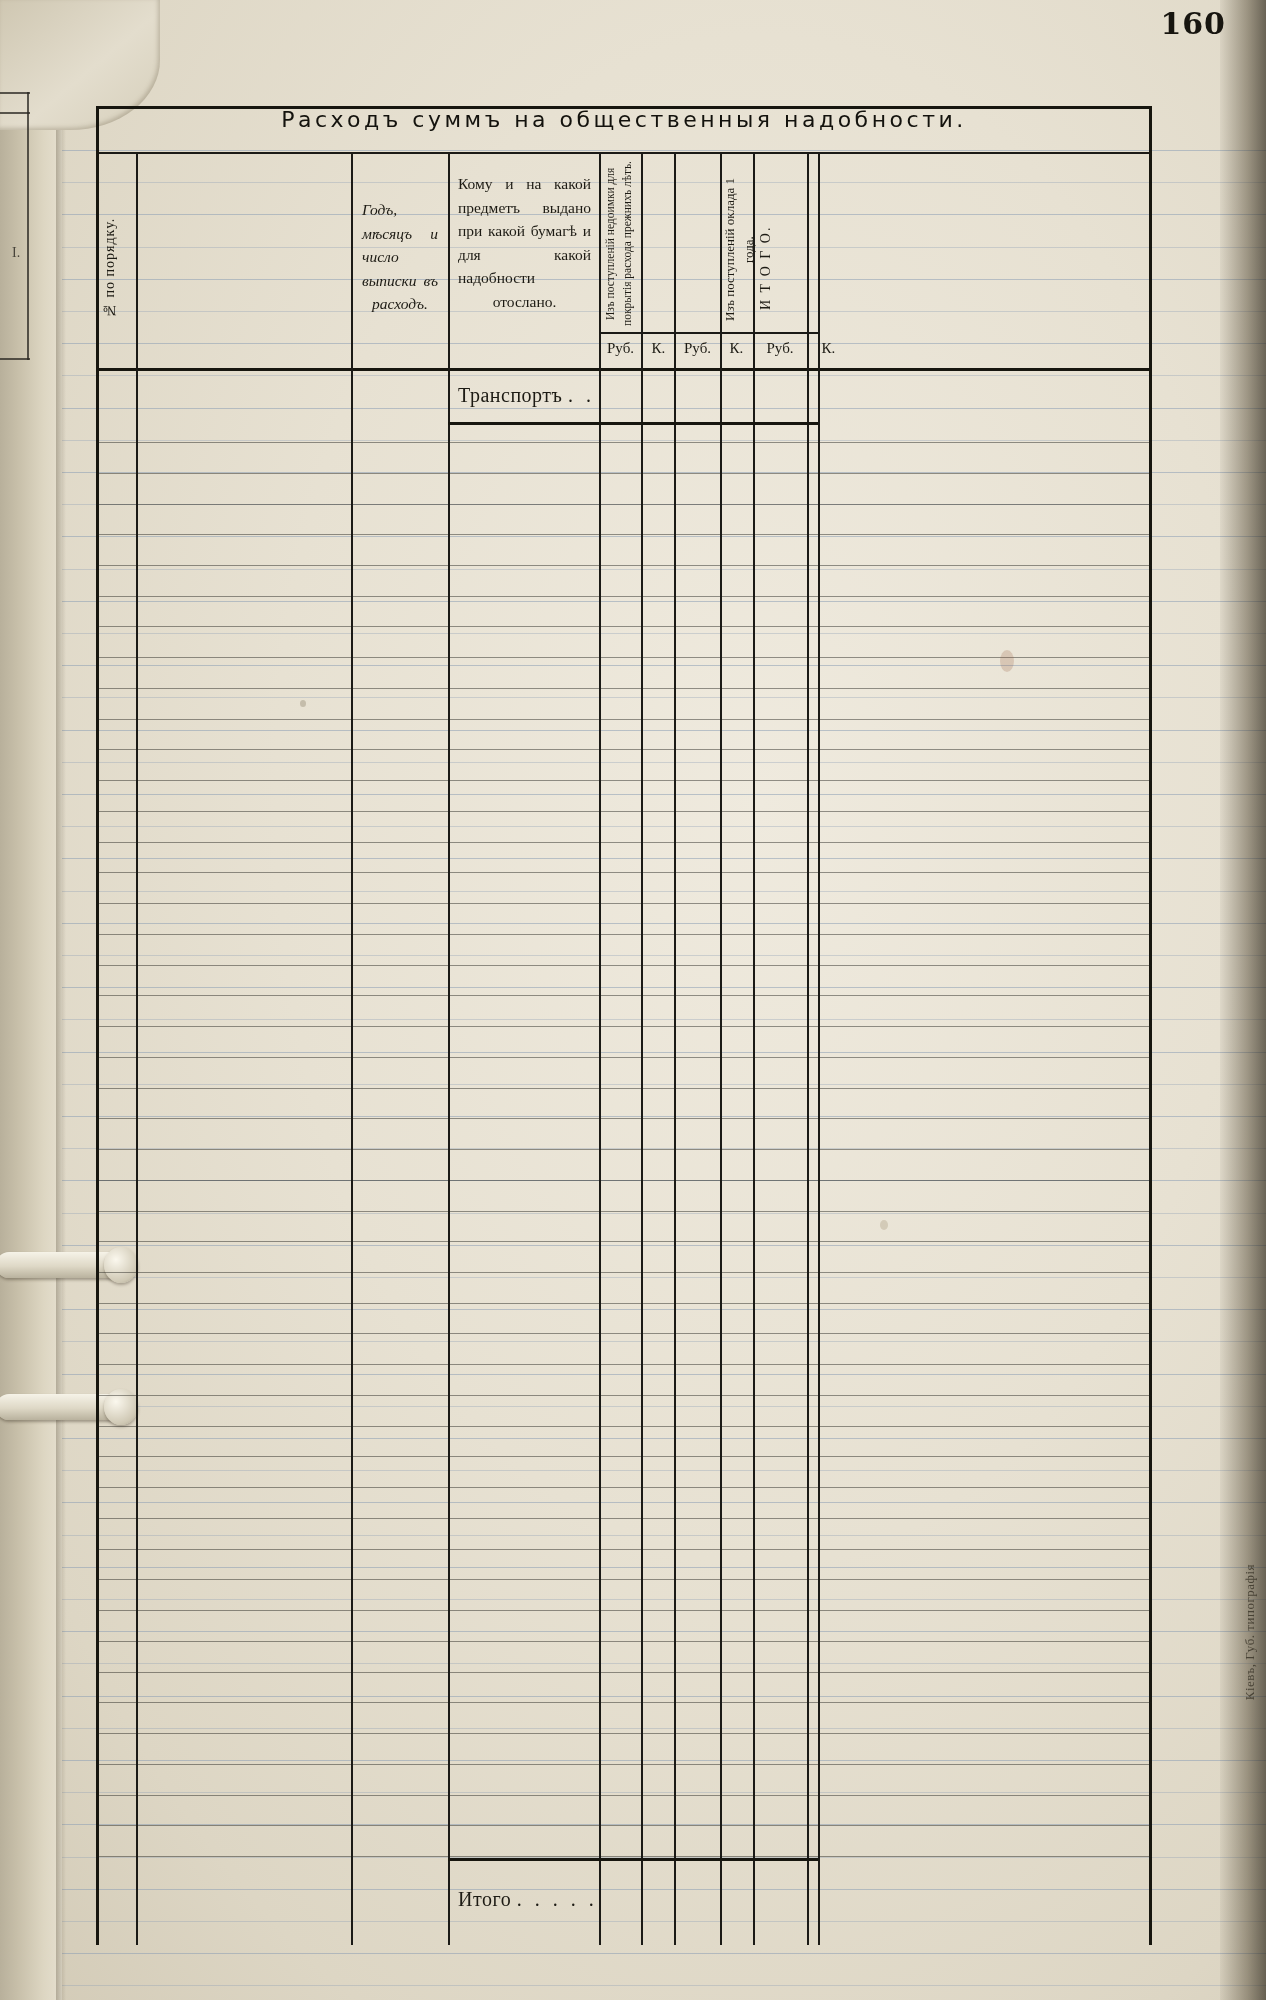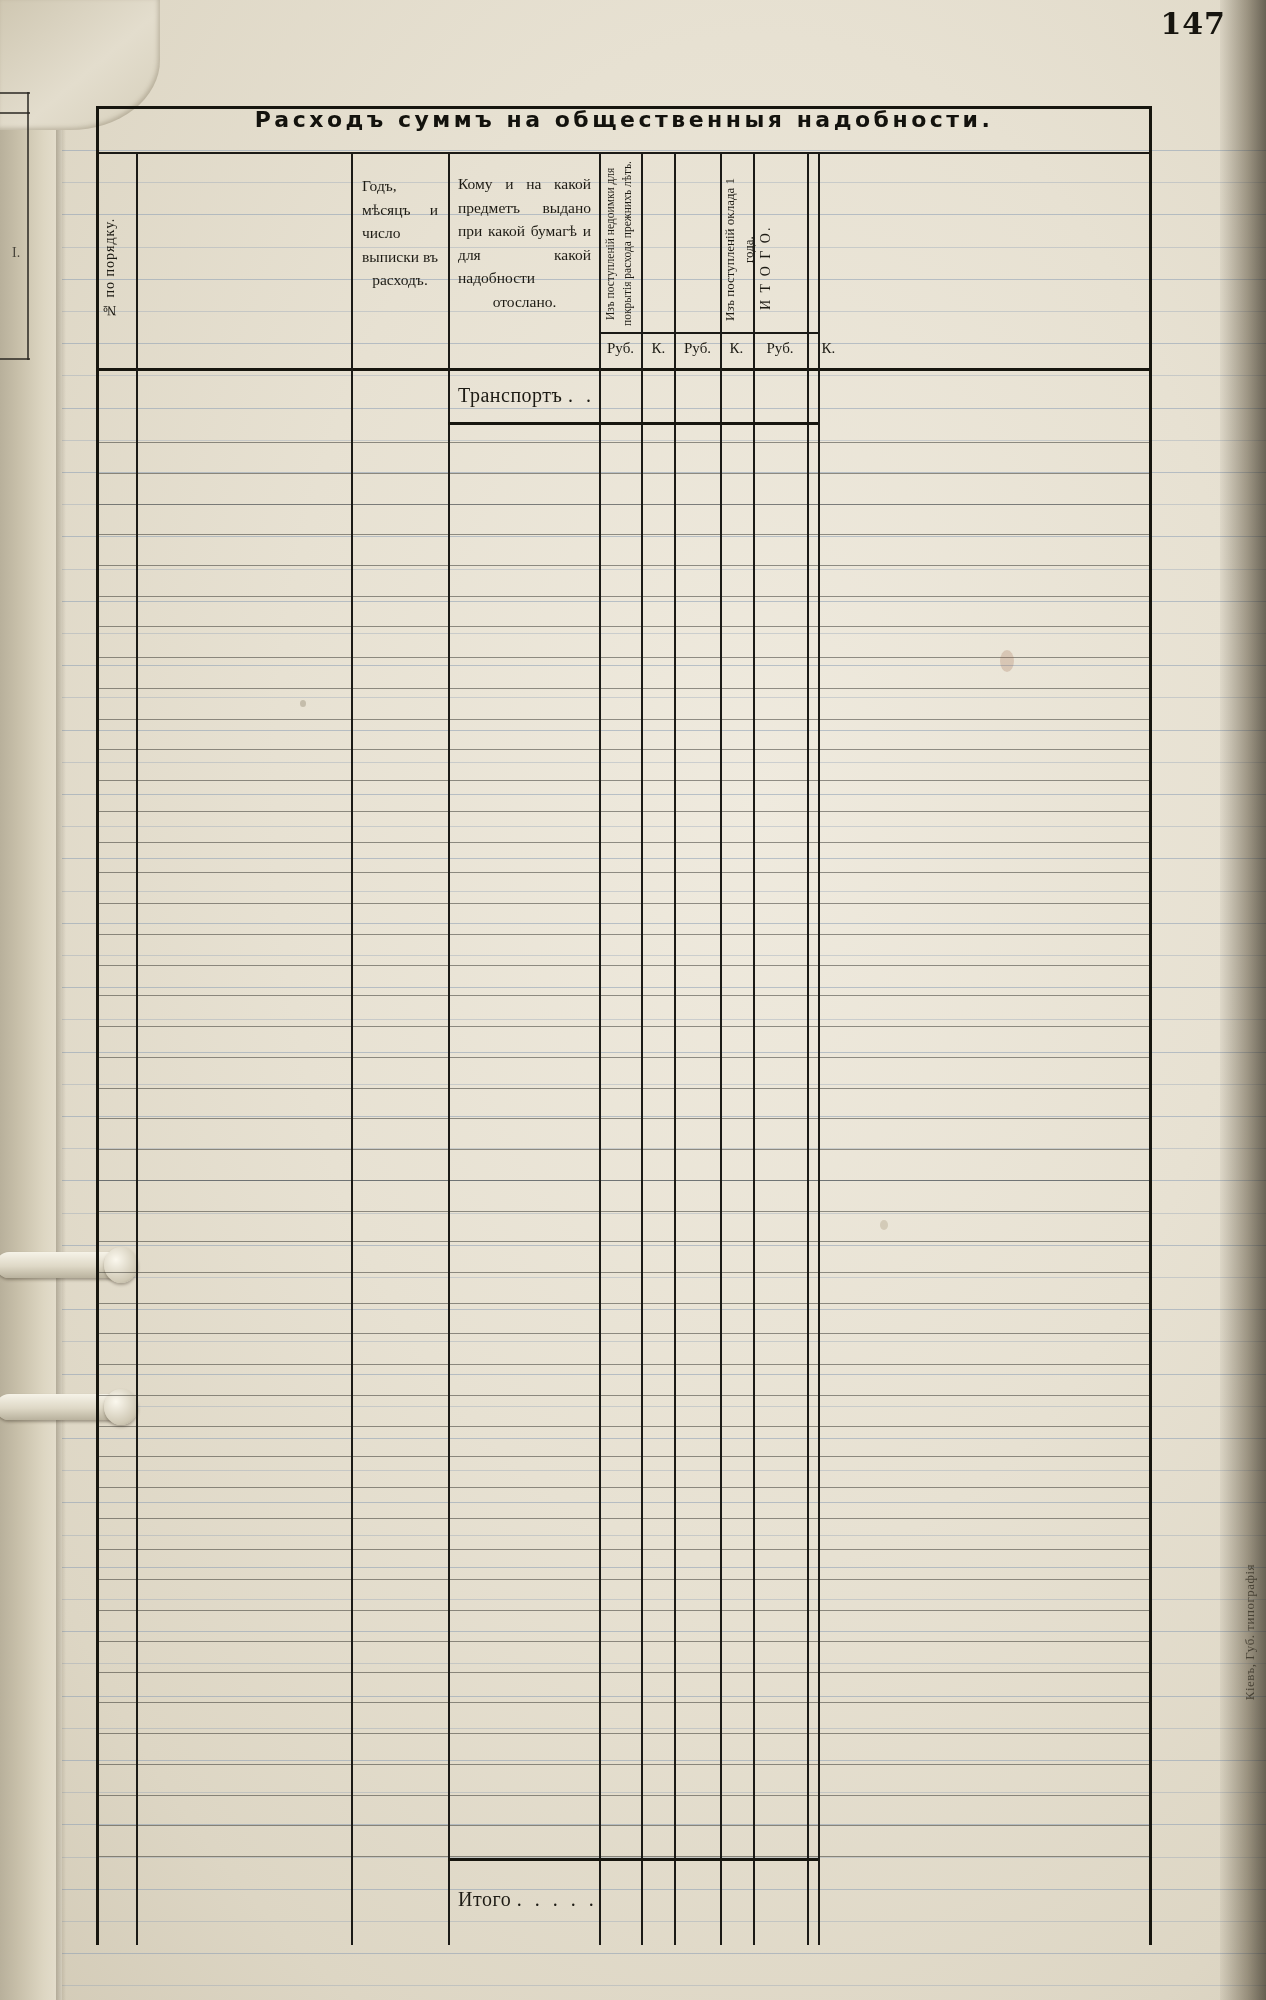--- a/index.html
+++ b/index.html
@@ -71,21 +71,21 @@
   .thick{background:#17160f;}
 
   
   #title-band{
     position:absolute;left:0;top:0;width:100%;height:48px;
   }
   #title{
     position:absolute;left:0;right:0;top:7px;
     text-align:center;
     font-family:"DejaVu Sans", sans-serif;
-    font-weight:700;
+    font-weight:400;
     font-size:22px;
     letter-spacing:3.5px;
     color:#13120d;
   }
   .colhead{
     position:absolute;
     text-align:center;
     color:#1d1b14;
     font-size:15.5px;
     line-height:1.52;
@@ -198,21 +198,21 @@
   <div id="gutter-edge"></div>
   <div id="curl"></div>
   <div id="right-edge"></div>
 
   <div class="left-frag" style="left:0px;top:92px;width:30px;height:2px;"></div>
   <div class="left-frag" style="left:0px;top:112px;width:30px;height:2px;"></div>
   <div class="left-frag" style="left:0px;top:358px;width:30px;height:2px;"></div>
   <div class="left-frag" style="left:27px;top:92px;width:2px;height:268px;"></div>
   <div id="frag-label">I.</div>
 
-  <div id="folio">147</div>
+  <div id="folio">160</div>
   <div id="imprint">Кіевъ, Губ. типографія</div>
 
   <div class="hole" style="left:96px;top:1258px;"></div>
   <div class="string" style="top:1252px;">
     <div class="knot"></div>
   </div>
   <div class="hole" style="left:96px;top:1400px;"></div>
   <div class="string" style="top:1394px;">
     <div class="knot"></div>
   </div>
@@ -243,21 +243,21 @@
     <div class="ln hln" style="left:503px;top:232px;width:219px;height:2px;"></div>
 
     <div class="ln hln thick" style="left:352px;top:322px;width:351px;height:3px;"></div>
     <div class="ln hln thick" style="left:703px;top:322px;width:19px;height:3px;"></div>
 
     <div class="ln hln thick" style="left:352px;top:1758px;width:370px;height:3px;"></div>
 
     <div class="vert" style="left:6px;top:78px;width:30px;height:180px;font-size:14px;letter-spacing:1px;">№ по порядку.</div>
 
 
-    <div class="colhead just" style="left:266px;top:74px;width:76px;">Годъ, мѣсяцъ и число выписки въ расходъ.</div>
+    <div class="colhead just" style="left:266px;top:98px;width:76px;font-style:italic;">Годъ, мѣсяцъ и число выписки въ расходъ.</div>
 
     <div class="colhead just" style="left:362px;top:72px;width:133px;">Кому и на какой предметъ выдано при какой бумагѣ и для какой надобности отослано.</div>
 
     <div class="vert" style="left:506px;top:60px;width:74px;height:168px;font-size:11.5px;line-height:1.45;">Изъ поступленій недоимки для покрытія расхода прежнихъ лѣтъ.</div>
 
     <div class="vert" style="left:625px;top:72px;width:34px;height:155px;font-size:13px;line-height:1.45;">Изъ поступленій оклада 1 года.</div>
 
     <div class="vert" style="left:662px;top:108px;width:58px;height:120px;font-size:14px;letter-spacing:2px;">И Т О Г О.</div>
 
 

